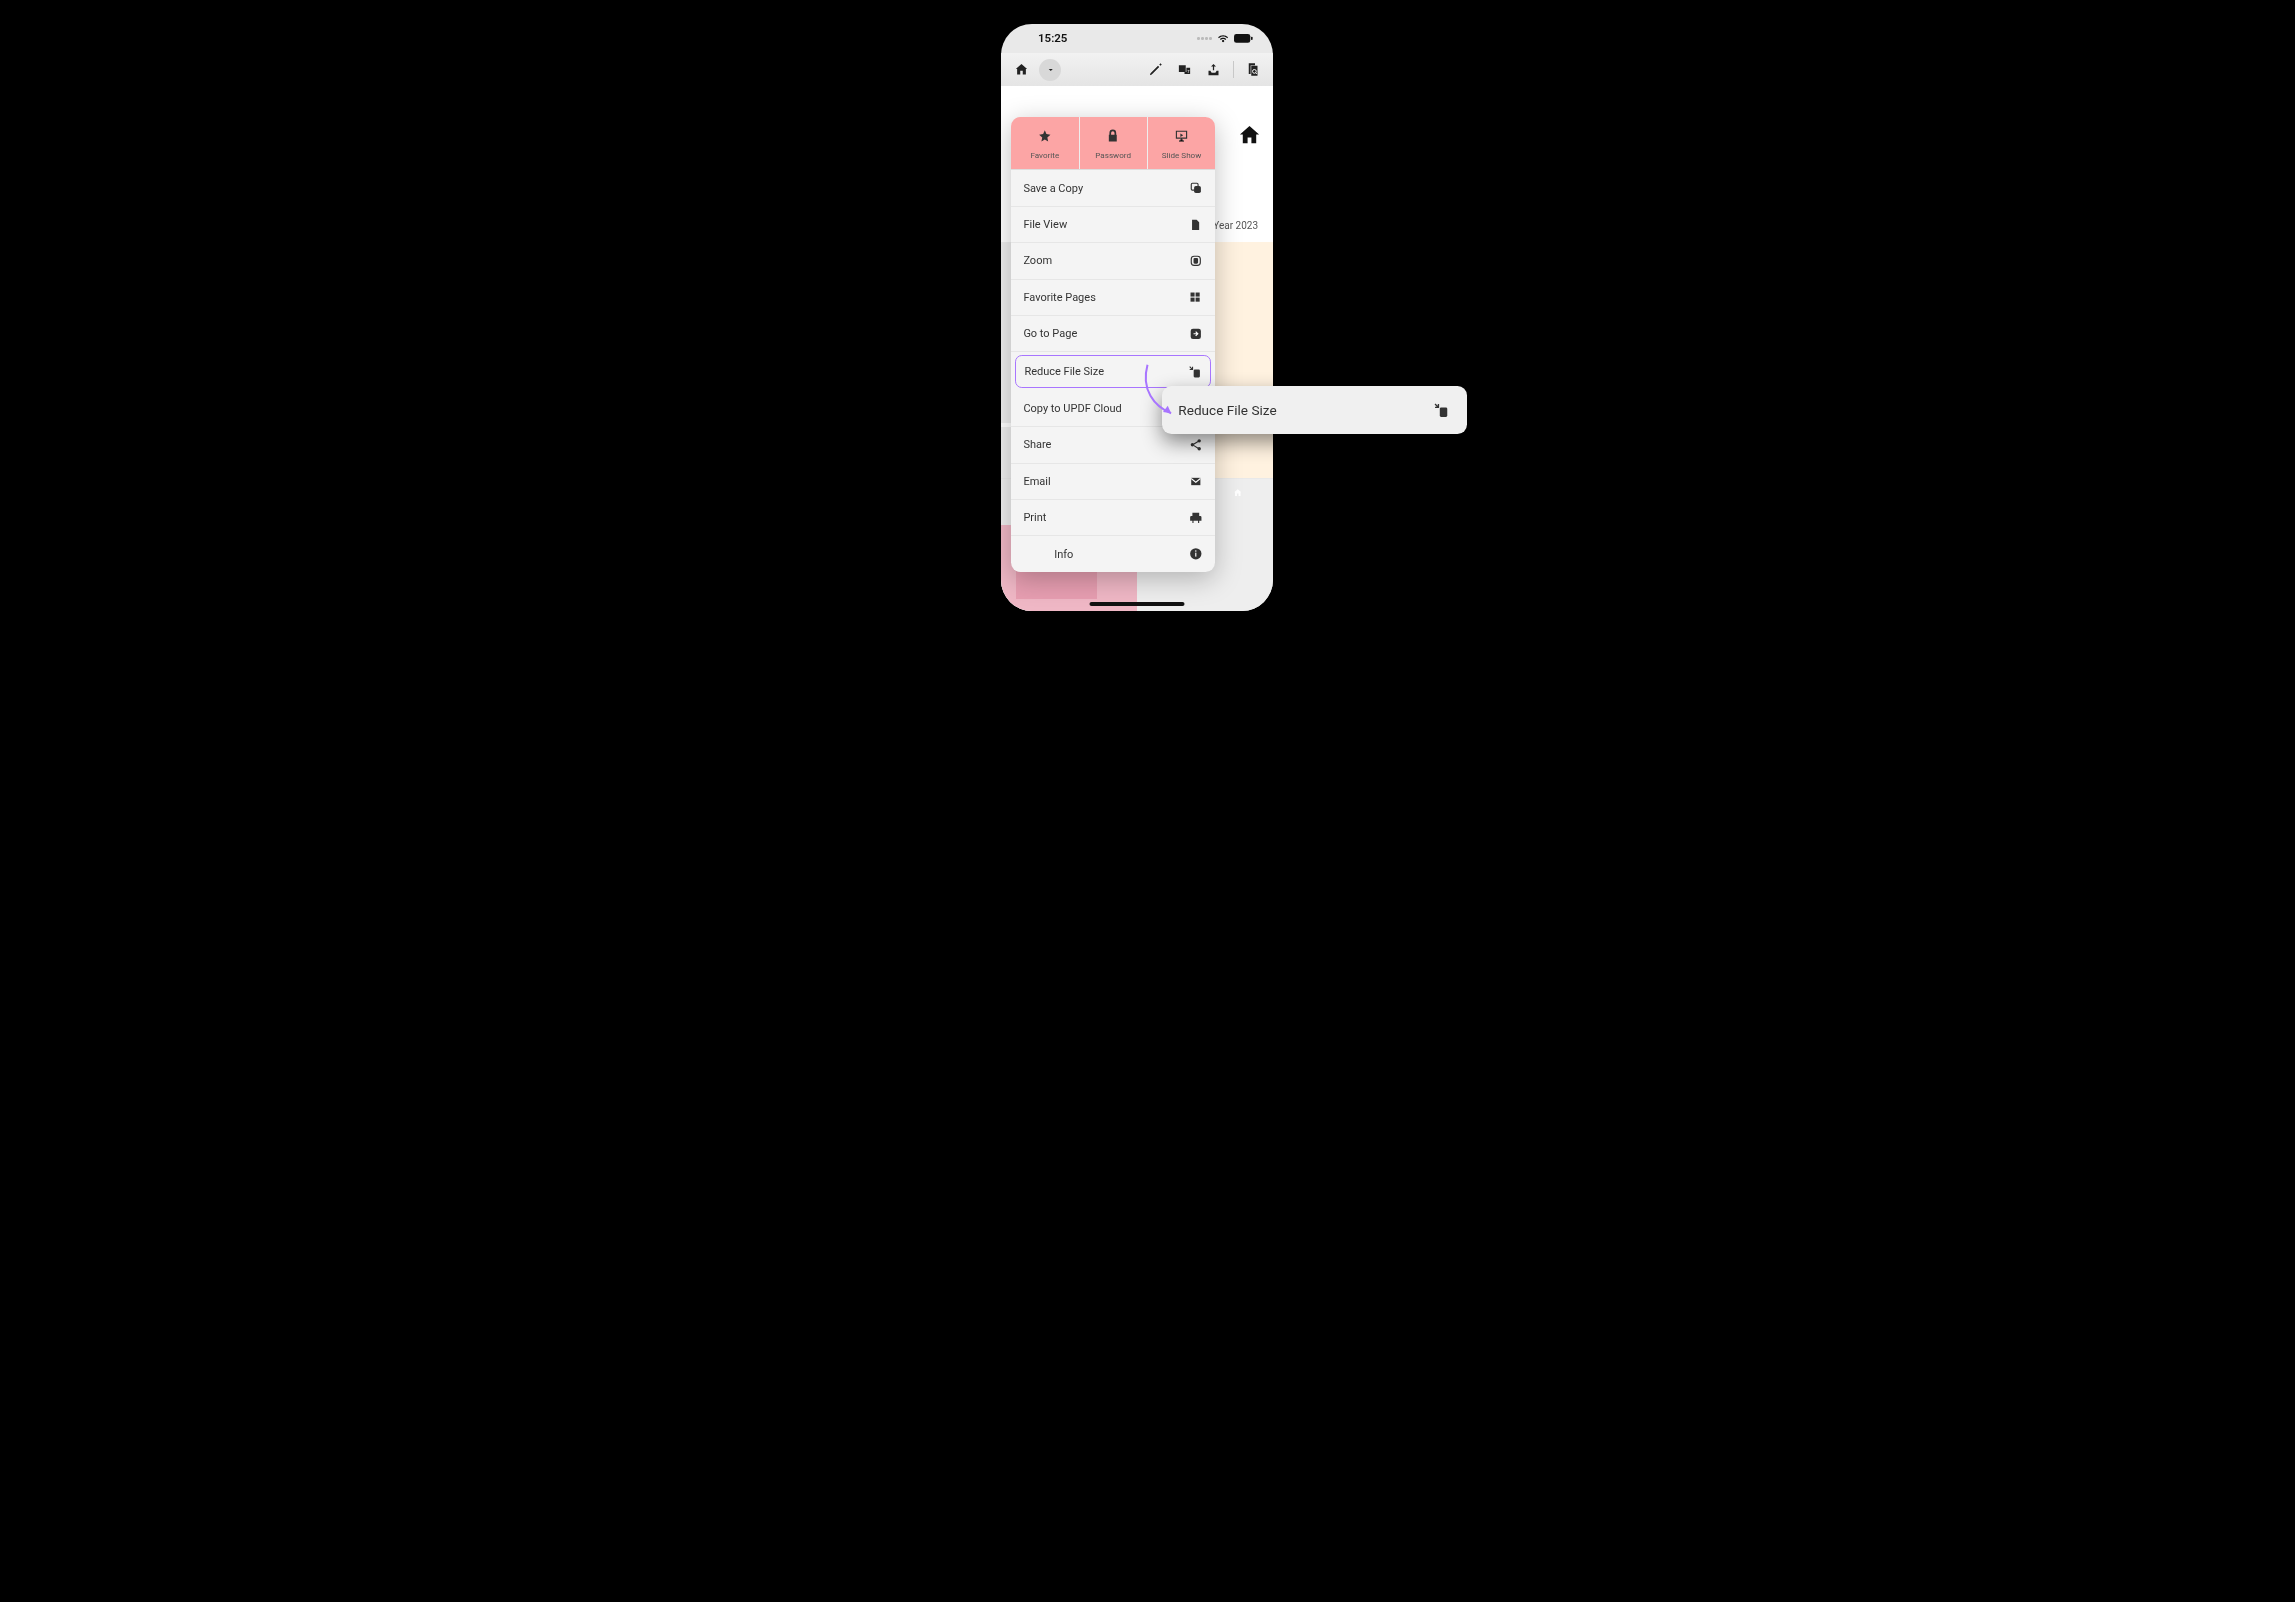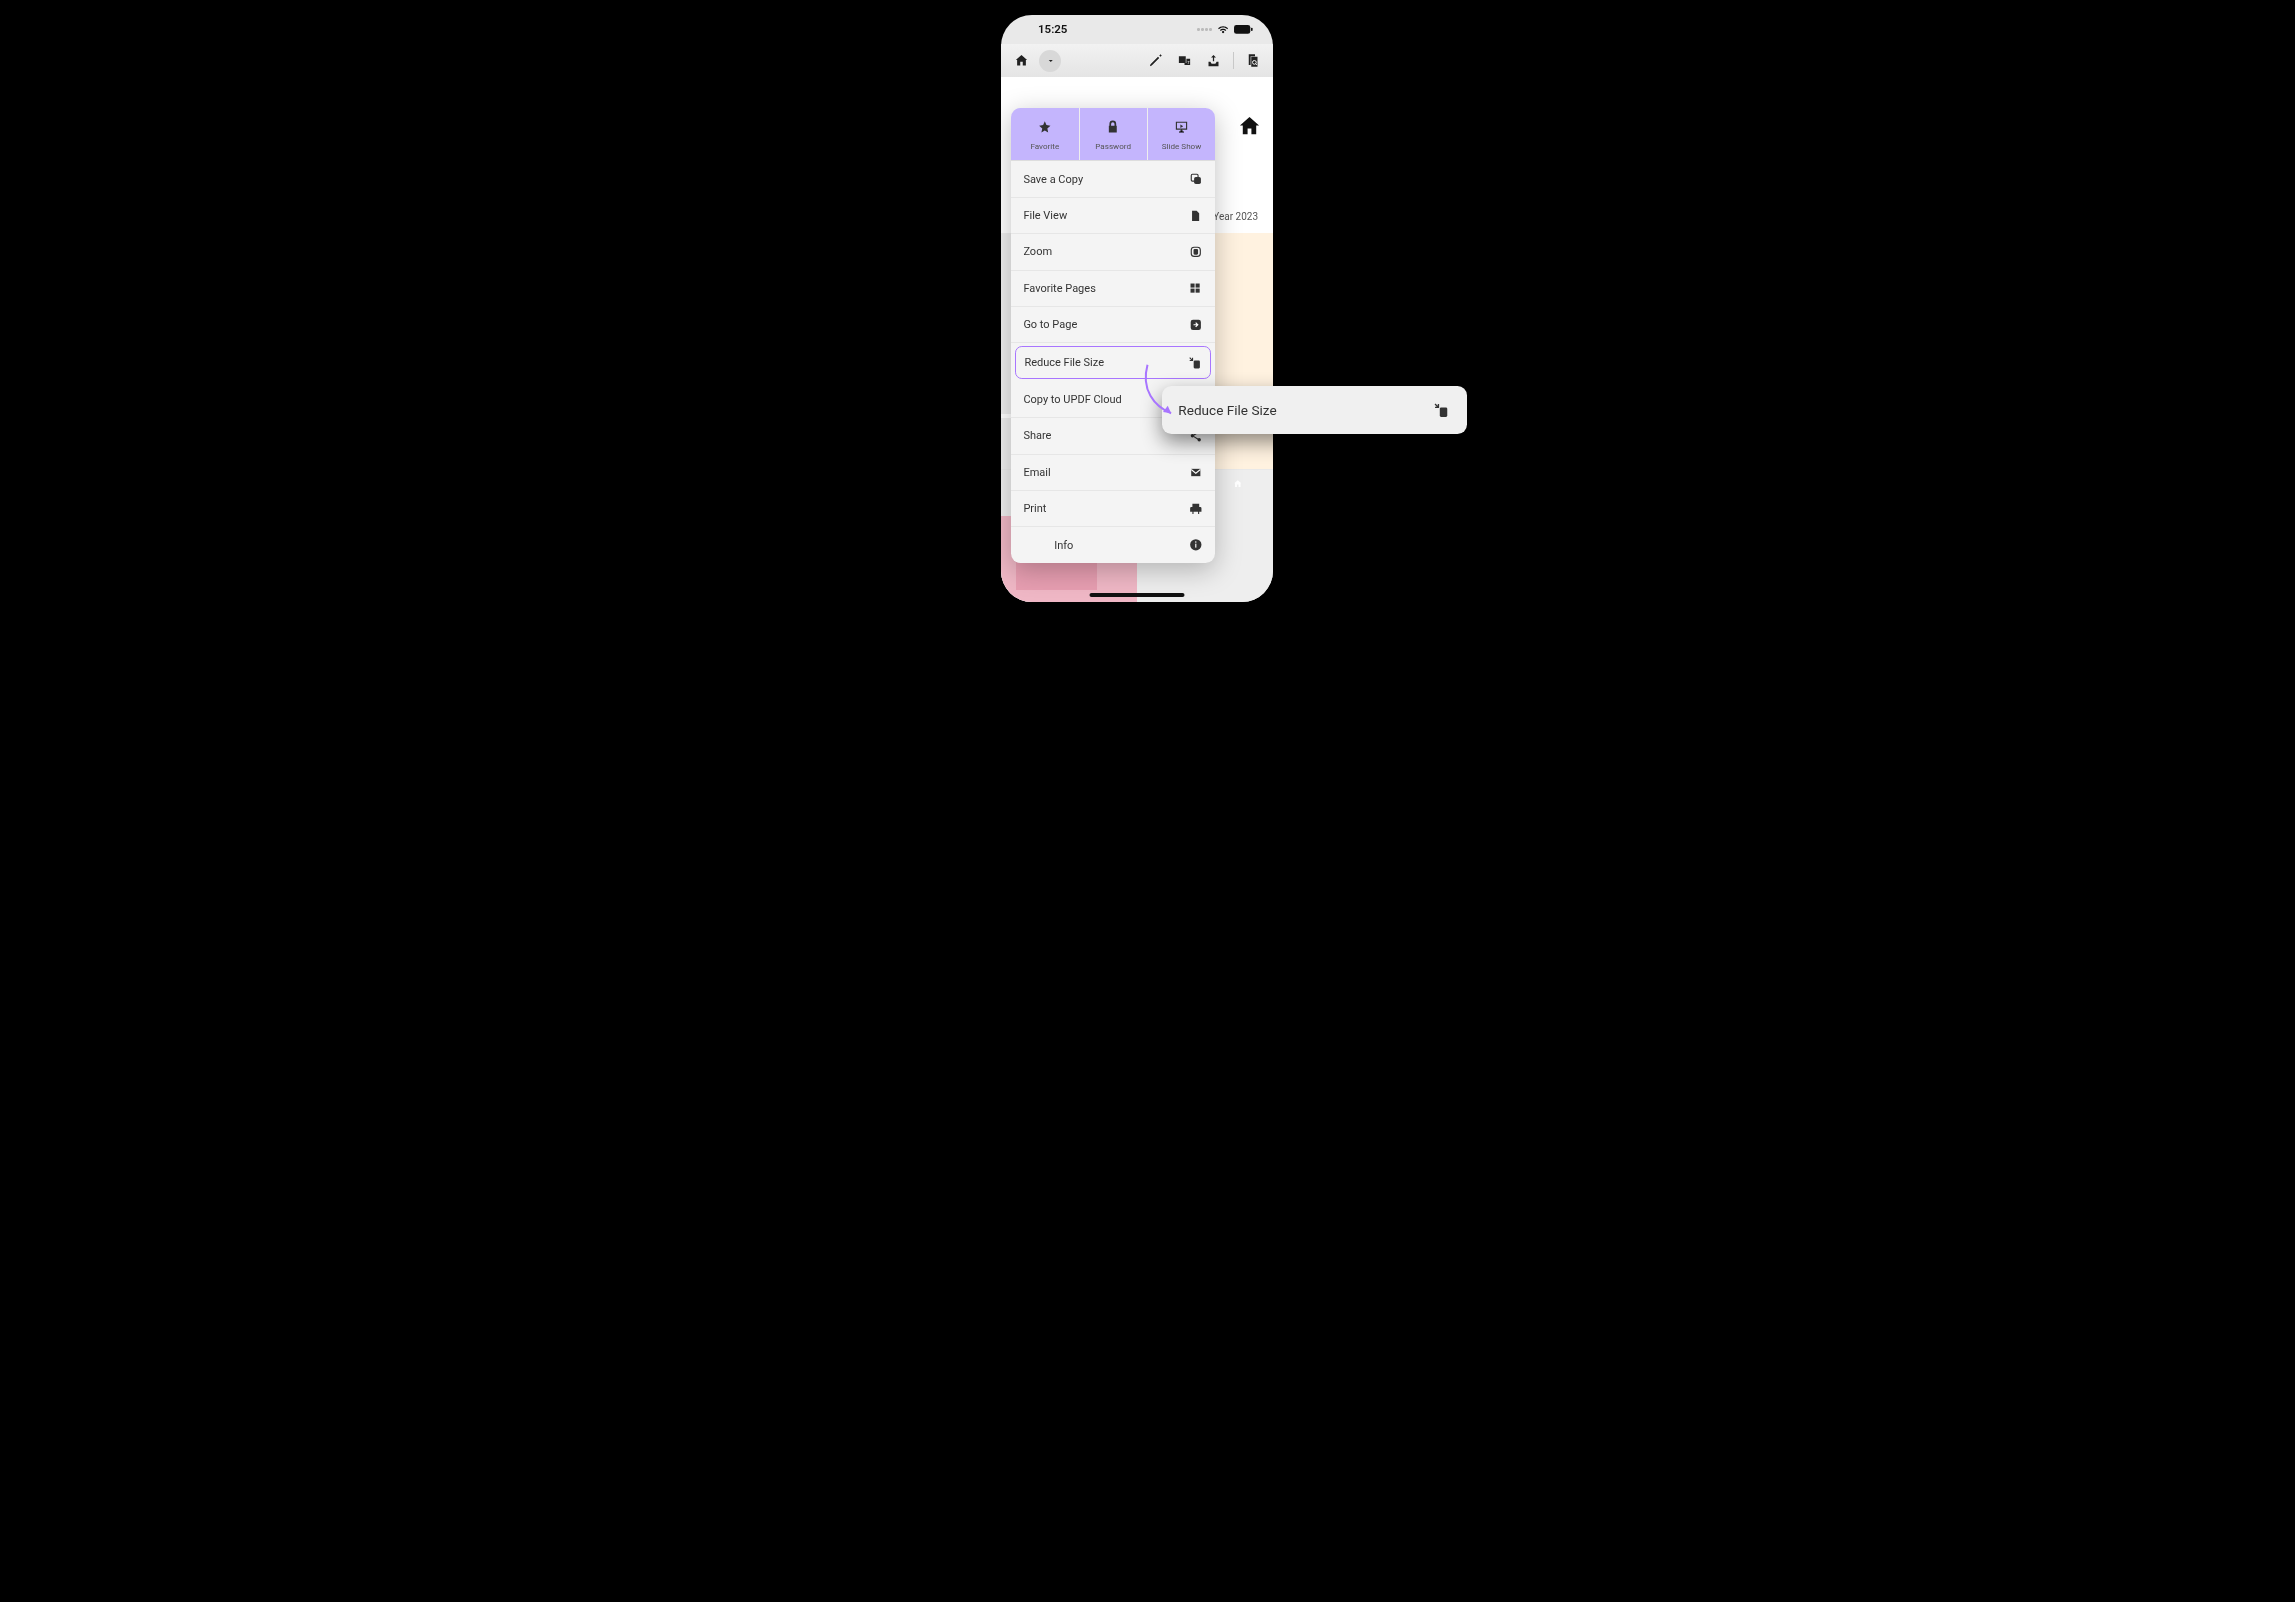--- a/index.html
+++ b/index.html
@@ -1,17 +1,17 @@
 <!DOCTYPE html>
 <html style="font-size:11px"><head>
 <meta charset="utf-8">
 <style>
   html,body{margin:0;padding:0;width:100%;height:100%;background:#000;font-family:-apple-system,BlinkMacSystemFont,"Segoe UI",Roboto,Helvetica,Arial,sans-serif;}
   .stage{position:relative;width:883px;height:615px;margin:0 auto;background:#000;}
-  .phone{position:absolute;left:295px;top:15px;width:272px;height:587px;border-radius:31px;background:#e9e9e9;overflow:hidden;box-shadow:0 0 0 0.7px #000;}
+  .phone{position:absolute;left:295px;top:24px;width:272px;height:587px;border-radius:31px;background:#e9e9e9;overflow:hidden;box-shadow:0 0 0 0.7px #000;}
   .statusbar{height:28.5px;display:flex;align-items:center;justify-content:space-between;padding:0 20.4px 0 37px;font-weight:600;font-size:11.5px;color:#111;}
   .status-right{display:flex;align-items:center;gap:4.8px;}
   .dots{display:flex;gap:1.4px;}
   .dots span{width:2.7px;height:2.7px;border-radius:50%;background:#bbb;display:inline-block;}
   .wifi-icon svg,.batt-icon svg{display:block;}
   .toolbar{height:34px;background:linear-gradient(#f2f2f2,#e4e4e4);border-bottom:0.7px solid #ccc;display:flex;align-items:center;padding:0 9.5px;gap:6.8px;}
   .tb-btn{width:22px;height:22px;display:flex;align-items:center;justify-content:center;color:#222;}
   .tb-btn.active{background:#d8d8d8;border-radius:50%;}
   .tb-sep{width:0.7px;height:17.7px;background:#c8c8c8;margin:0 1.4px;}
   .tb-spacer{flex:1;}
@@ -27,21 +27,21 @@
   .white-rail{position:absolute;left:0;right:0;bottom:51px;height:4.1px;background:#fff;}
   .orange-wall{position:absolute;left:0;top:0;bottom:0;width:60%;background:#b85a2e;}
   .cream-wall{position:absolute;right:0;top:0;bottom:0;width:45%;background:#fff2e0;}
   .sky2{background:linear-gradient(#6fa3ff,#a8caff);}
   .pink-wall{position:absolute;left:0;right:0;bottom:0;height:65%;background:#efb7c5;}
   .pink-block{position:absolute;left:15px;bottom:12.2px;width:81px;height:61px;background:#e79eb1;}
   .pink-row{background:#e9b3c4;}
   .home-small{position:absolute;top:8.1px;right:31px;color:#fff;}
   .big-home{position:absolute;top:37px;right:12.2px;z-index:5;color:#111;}
   .dropdown{position:absolute;top:31px;left:10.2px;width:204px;background:#f4f4f4;border-radius:9.5px;box-shadow:0 6.8px 27px rgba(0,0,0,.25);z-index:4;overflow:hidden;}
-  .dd-top{display:flex;border-bottom:0.7px solid #ddd;background:#c4b5fd;}
+  .dd-top{display:flex;border-bottom:0.7px solid #ddd;background:#fca5a5;}
   .dd-top-item{flex:1;display:flex;flex-direction:column;align-items:center;justify-content:center;padding:12.2px 1.4px 9.5px;gap:4.1px;border-right:0.7px solid #eee;}
   .dd-top-item:last-child{border-right:none;}
   .dd-top-item .lbl{font-size:8.1px;color:#555;}
   .dd-row{display:flex;align-items:center;justify-content:space-between;padding:10.2px 12.2px;border-bottom:0.7px solid #e6e6e6;font-size:11px;color:#333;}
   .dd-row:last-child{border-bottom:none;padding-left:43px;}
   .dd-row .ricon{width:15px;height:15px;display:flex;align-items:center;justify-content:center;color:#333;}
   .dd-row.hl{border:1.4px solid #a875ff;border-radius:6.8px;margin:2.7px 4.1px;padding:8.1px 8.1px;}
   .arrow{position:absolute;left:428px;top:359px;z-index:8;pointer-events:none;}
   .callout{position:absolute;left:456px;top:386px;width:272px;height:48px;background:#f0f0f0;border-radius:9.5px;box-shadow:0 8.1px 20.4px rgba(0,0,0,.45);display:flex;align-items:center;justify-content:space-between;padding:0 16.3px;z-index:7;}
   .callout .txt{font-size:13.6px;color:#333;}

